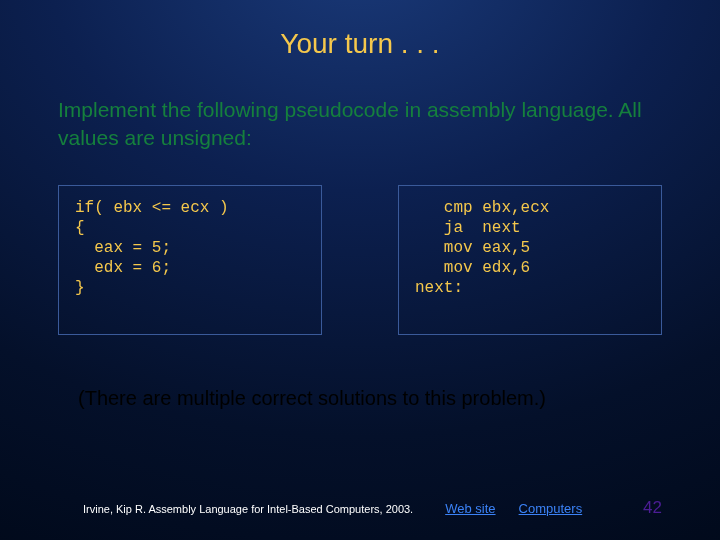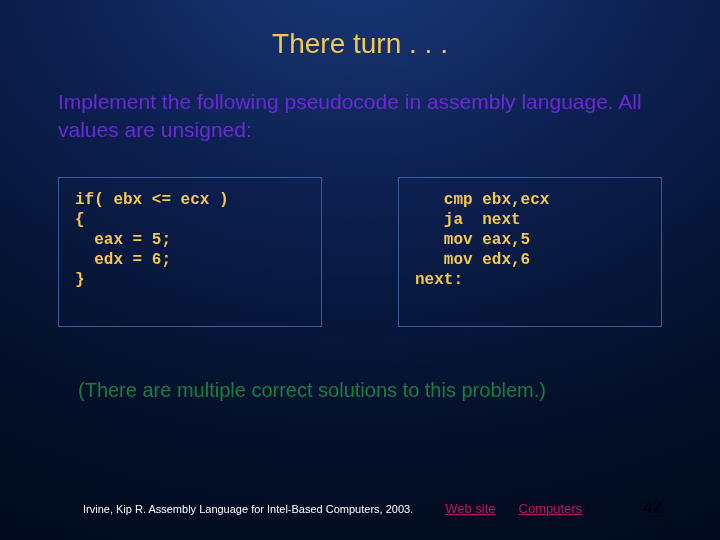--- a/index.html
+++ b/index.html
@@ -17,85 +17,85 @@
   }
   .title {
     color: #f5c84c;
     font-size: 28px;
     text-align: center;
     padding-top: 28px;
     font-weight: normal;
   }
   .intro {
     font-size: 21px;
-    color: #6d28d9;
-    margin: 28px 58px 0 58px;
+    color: #15803d;
+    margin: 36px 58px 0 58px;
     line-height: 1.35;
   }
   .boxes {
     display: flex;
     margin: 32px 58px 0 58px;
     gap: 40px;
   }
   .codebox {
     border: 1px solid #3a5a9a;
     padding: 12px 16px 28px 16px;
     font-family: "Courier New", Courier, monospace;
     font-size: 16px;
-    font-weight: bold;
+    font-weight: normal;
     color: #f5c84c;
     white-space: pre;
     line-height: 1.25;
     flex: 1;
     min-height: 108px;
   }
   .box-left {
     flex: 0 0 230px;
   }
   .box-right {
     flex: 0 0 230px;
     margin-left: auto;
   }
   .note {
     font-size: 20px;
-    color: #15803d;
+    color: #000000;
     margin: 52px 58px 0 78px;
   }
   .footer {
     position: absolute;
     left: 0;
     right: 0;
     bottom: 22px;
     padding: 0 58px;
     display: flex;
     align-items: baseline;
     font-size: 11px;
   }
   .footer .cite {
     color: #fff;
     margin-left: 25px;
   }
   .footer .links {
     margin-left: 22px;
   }
   .footer .links a {
-    color: #be185d;
+    color: #3b82f6;
     margin: 10px 10px;
     font-size: 13px;
   }
   .footer .pagenum {
     margin-left: auto;
-    color: #000000;
+    color: #4c1d95;
     font-size: 17px;
   }
 </style>
 </head>
 <body>
 
-<div class="title">There turn . . .</div>
+<div class="title">Your turn . . .</div>
 
 <div class="intro">Implement the following pseudocode in assembly language. All values are unsigned:</div>
 
 <div class="boxes">
   <div class="codebox box-left">if( ebx &lt;= ecx )
 {
   eax = 5;
   edx = 6;
 }</div>
   <div class="codebox box-right">   cmp ebx,ecx

